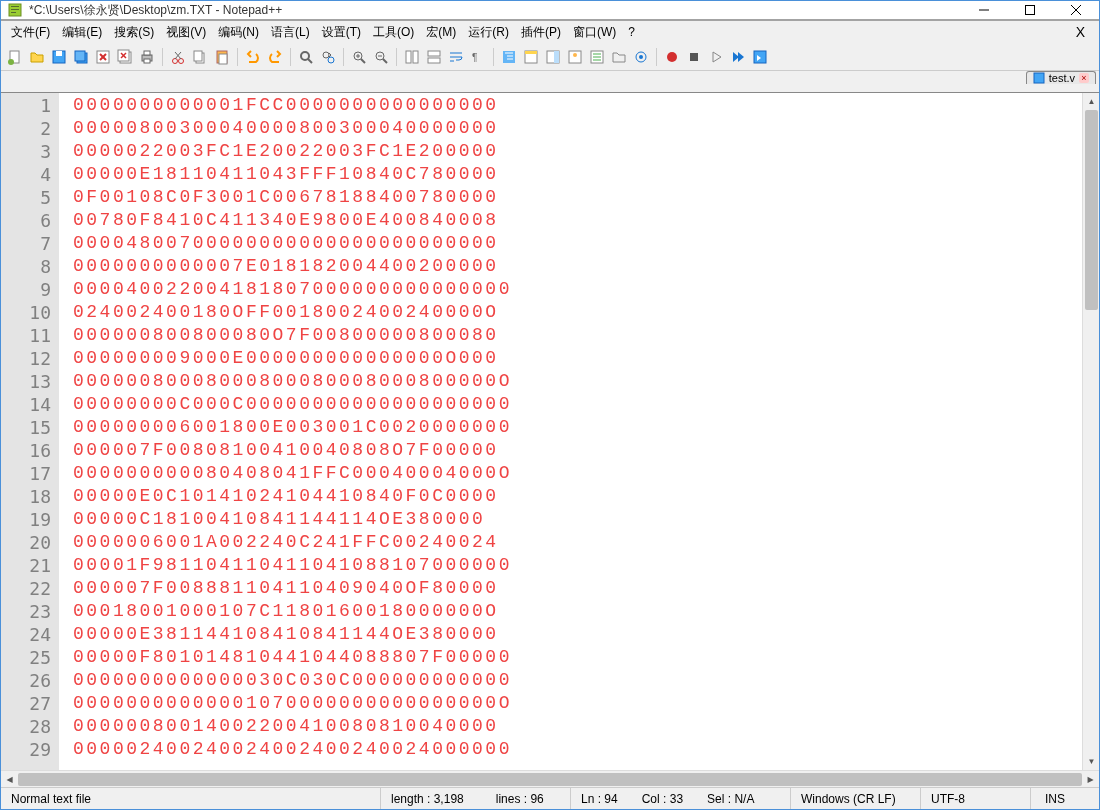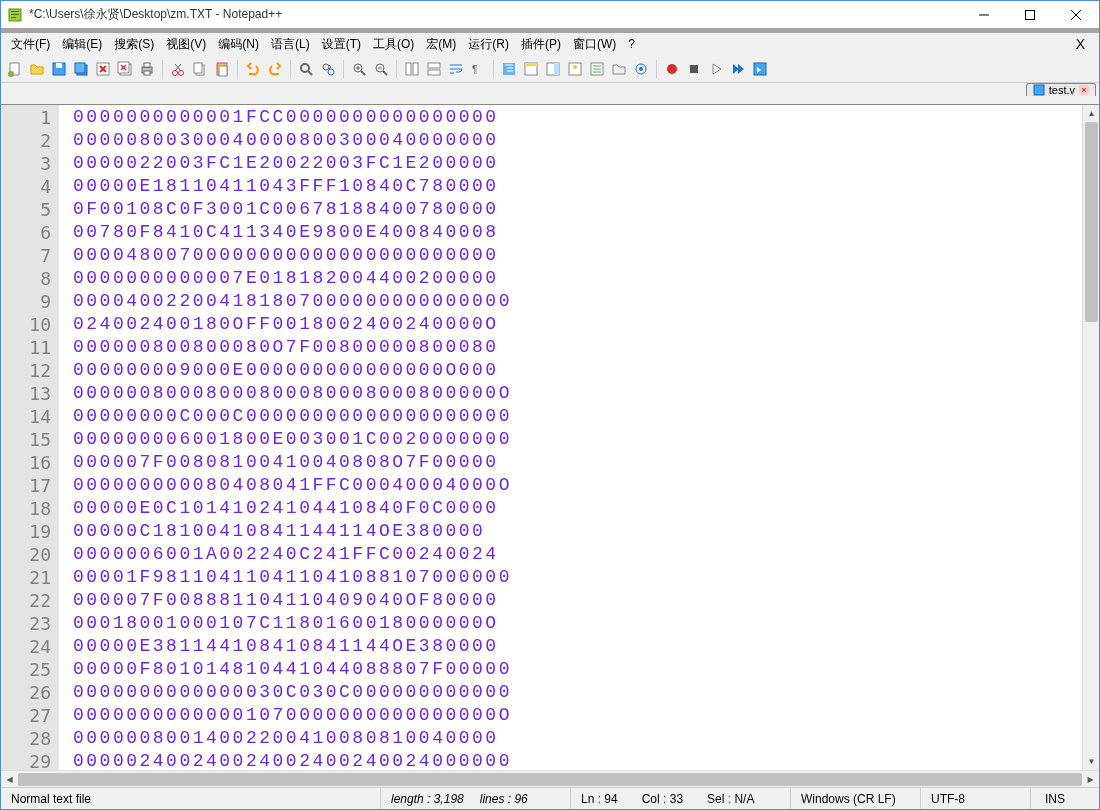--- a/index.html
+++ b/index.html
@@ -9,25 +9,25 @@
   background: #f0f0f0;
   width: 1100px;
   height: 810px;
   overflow: hidden;
   display: flex;
   flex-direction: column;
   border: 1px solid #4a90d9;
   position: relative;
 }
 .titlebar {
-  height: 32px;
+  height: 20px;
   background: #fff;
   display: flex;
   align-items: center;
-  border-bottom: 5px solid #a3a3a3;
+  border-bottom: 2px solid #a3a3a3;
 }
 .title-icon {
   width: 16px;
   height: 16px;
   margin: 0 6px;
 }
 .title-text {
   flex: 1;
   font-size: 12px;
   color: #333;
@@ -145,21 +145,21 @@
   color: #808080;
   line-height: 23px;
 }
 .code {
   flex: 1;
   padding: 1px 0 0 14px;
   font-family: Consolas, "Courier New", monospace;
   font-size: 18px;
   line-height: 23px;
   letter-spacing: 2.5px;
-  color: #6d28d9;
+  color: #ef4444;
   white-space: pre;
   overflow: hidden;
 }
 .vscroll {
   width: 17px;
   background: #f0f0f0;
   border-left: 1px solid #ddd;
   position: relative;
 }
 .vscroll-thumb {
@@ -217,21 +217,21 @@
   font-size: 12px;
 }
 .status-cell {
   padding: 0 10px;
   border-right: 1px solid #ccc;
   height: 100%;
   display: flex;
   align-items: center;
 }
 .status-cell.first { flex: 0 0 380px; }
-.status-cell.mid { flex: 0 0 190px; gap: 16px; font-style: italic;}
+.status-cell.mid { flex: 0 0 190px; gap: 32px;}
 .status-cell.pos { flex: 0 0 220px; gap: 24px;}
 .status-cell.enc { flex: 0 0 130px; }
 .status-cell.enc2 { flex: 0 0 110px; }
 .status-cell.last { border-right: none; padding: 0 14px;}
 </style>
 </head>
 <body>
 
 <div class="titlebar">
   <span class="title-icon">

